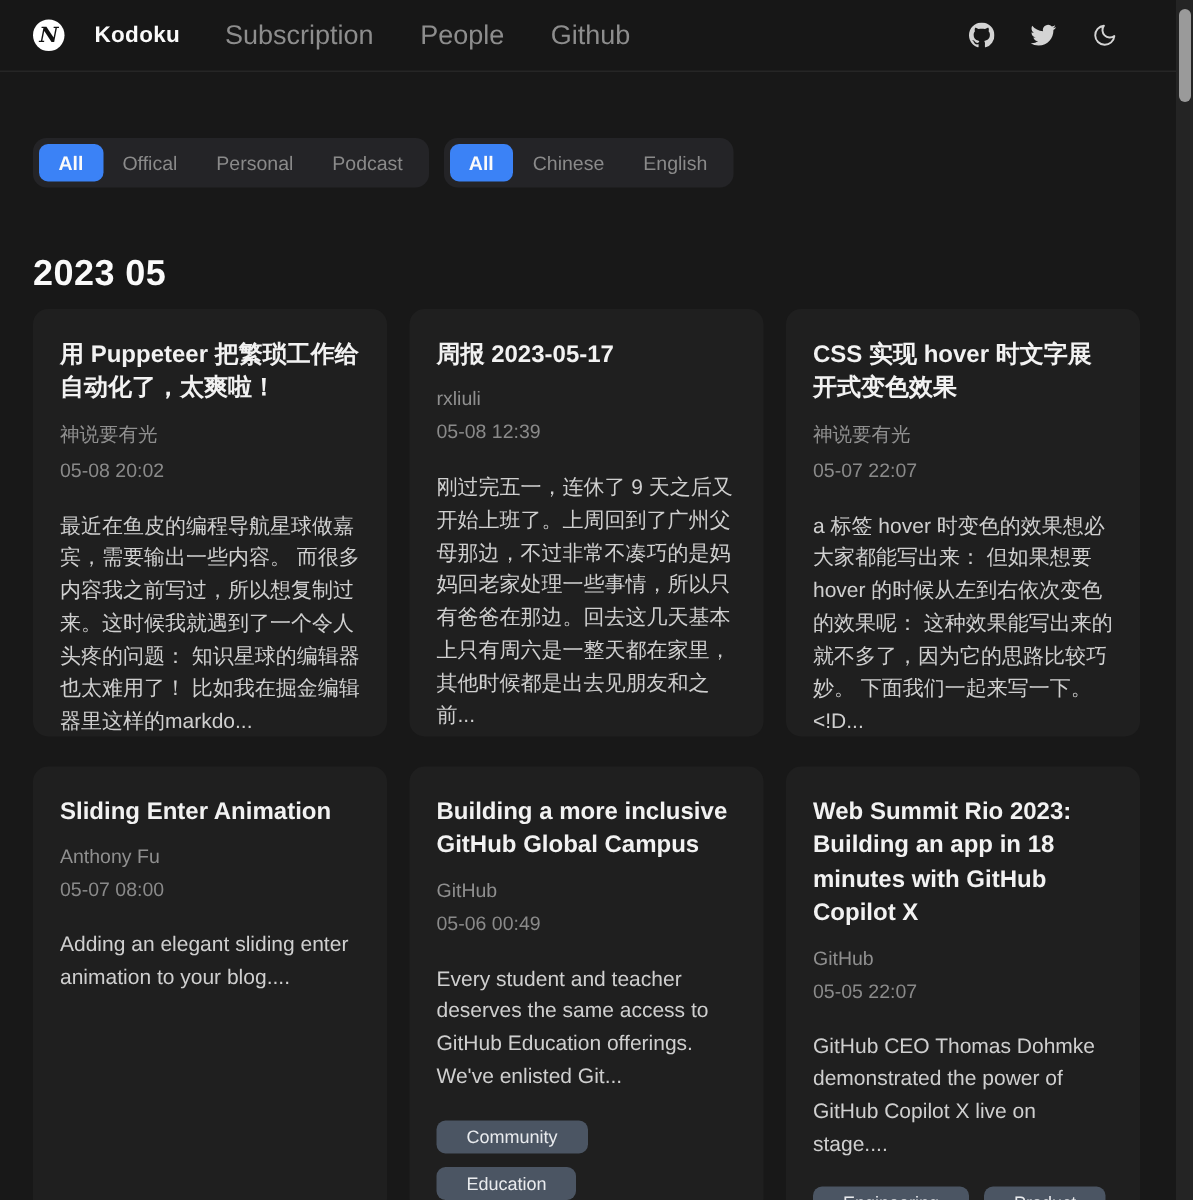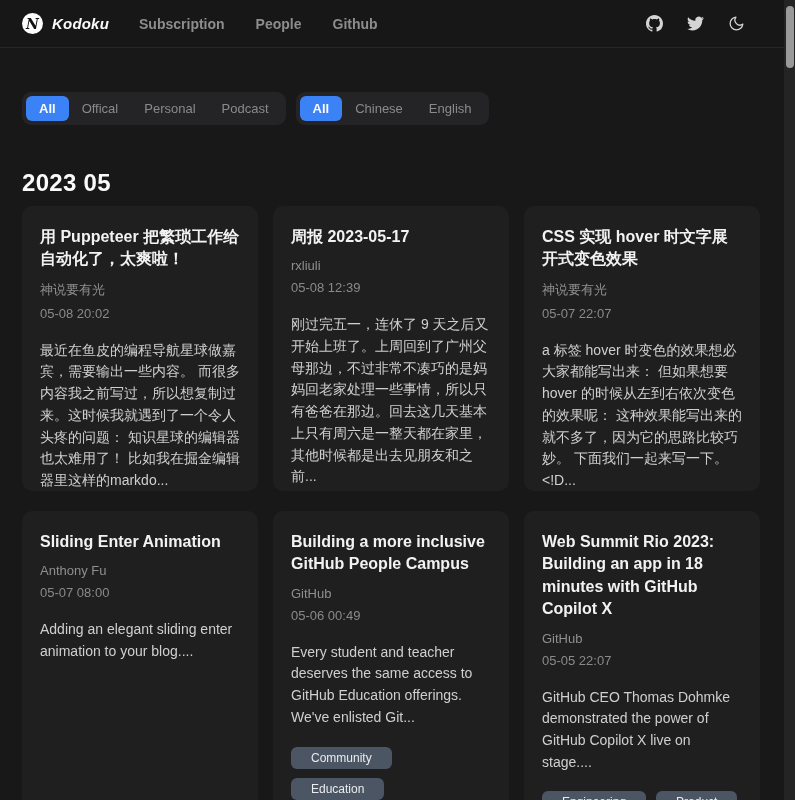--- a/index.html
+++ b/index.html
@@ -28,31 +28,29 @@
     font-family: "DejaVu Serif", serif;
     font-style: italic;
     font-weight: 700;
     font-size: 14px;
     flex: 0 0 auto;
   }
   .brand {
     color: #fafafa;
     font-weight: 700;
     font-size: 15px;
-    margin-left: 9px;
+    margin-left: 20px;
     letter-spacing: .2px;
-    font-style: italic;
   }
   .nav { display: flex; align-items: center; margin-left: 30px; gap: 31px; }
   .nav a {
     color: #8d8d8d;
-    font-size: 14px;
+    font-size: 18px;
     text-decoration: none;
     cursor: pointer;
-    font-weight: bold;
   }
   .header-spacer { flex: 1; }
   .hicons { display: flex; align-items: center; gap: 24px; margin-right: 28px; }
   .hicon { width: 17px; height: 17px; display: flex; align-items: center; justify-content: center; cursor: pointer; }
   .hicon svg { width: 17px; height: 17px; }
 
   
   .scrollbar-track {
     position: fixed; top: 0; right: 0;
     width: 11px; height: 800px;
@@ -235,21 +233,21 @@
     </div>
 
     <div class="card">
       <div class="card-title">Sliding Enter Animation</div>
       <div class="card-author">Anthony Fu</div>
       <div class="card-date">05-07 08:00</div>
       <div class="card-excerpt">Adding an elegant sliding enter animation to your blog....</div>
     </div>
 
     <div class="card">
-      <div class="card-title">Building a more inclusive GitHub People Campus</div>
+      <div class="card-title">Building a more inclusive GitHub Global Campus</div>
       <div class="card-author">GitHub</div>
       <div class="card-date">05-06 00:49</div>
       <div class="card-excerpt">Every student and teacher deserves the same access to GitHub Education offerings. We've enlisted Git...</div>
       <div class="card-tags">
         <span class="tag">Community</span>
         <span class="tag">Education</span>
         <span class="tag">accessibility</span>
         <span class="tag">GitHub Education</span>
         <span class="tag">Primer</span>
       </div>

